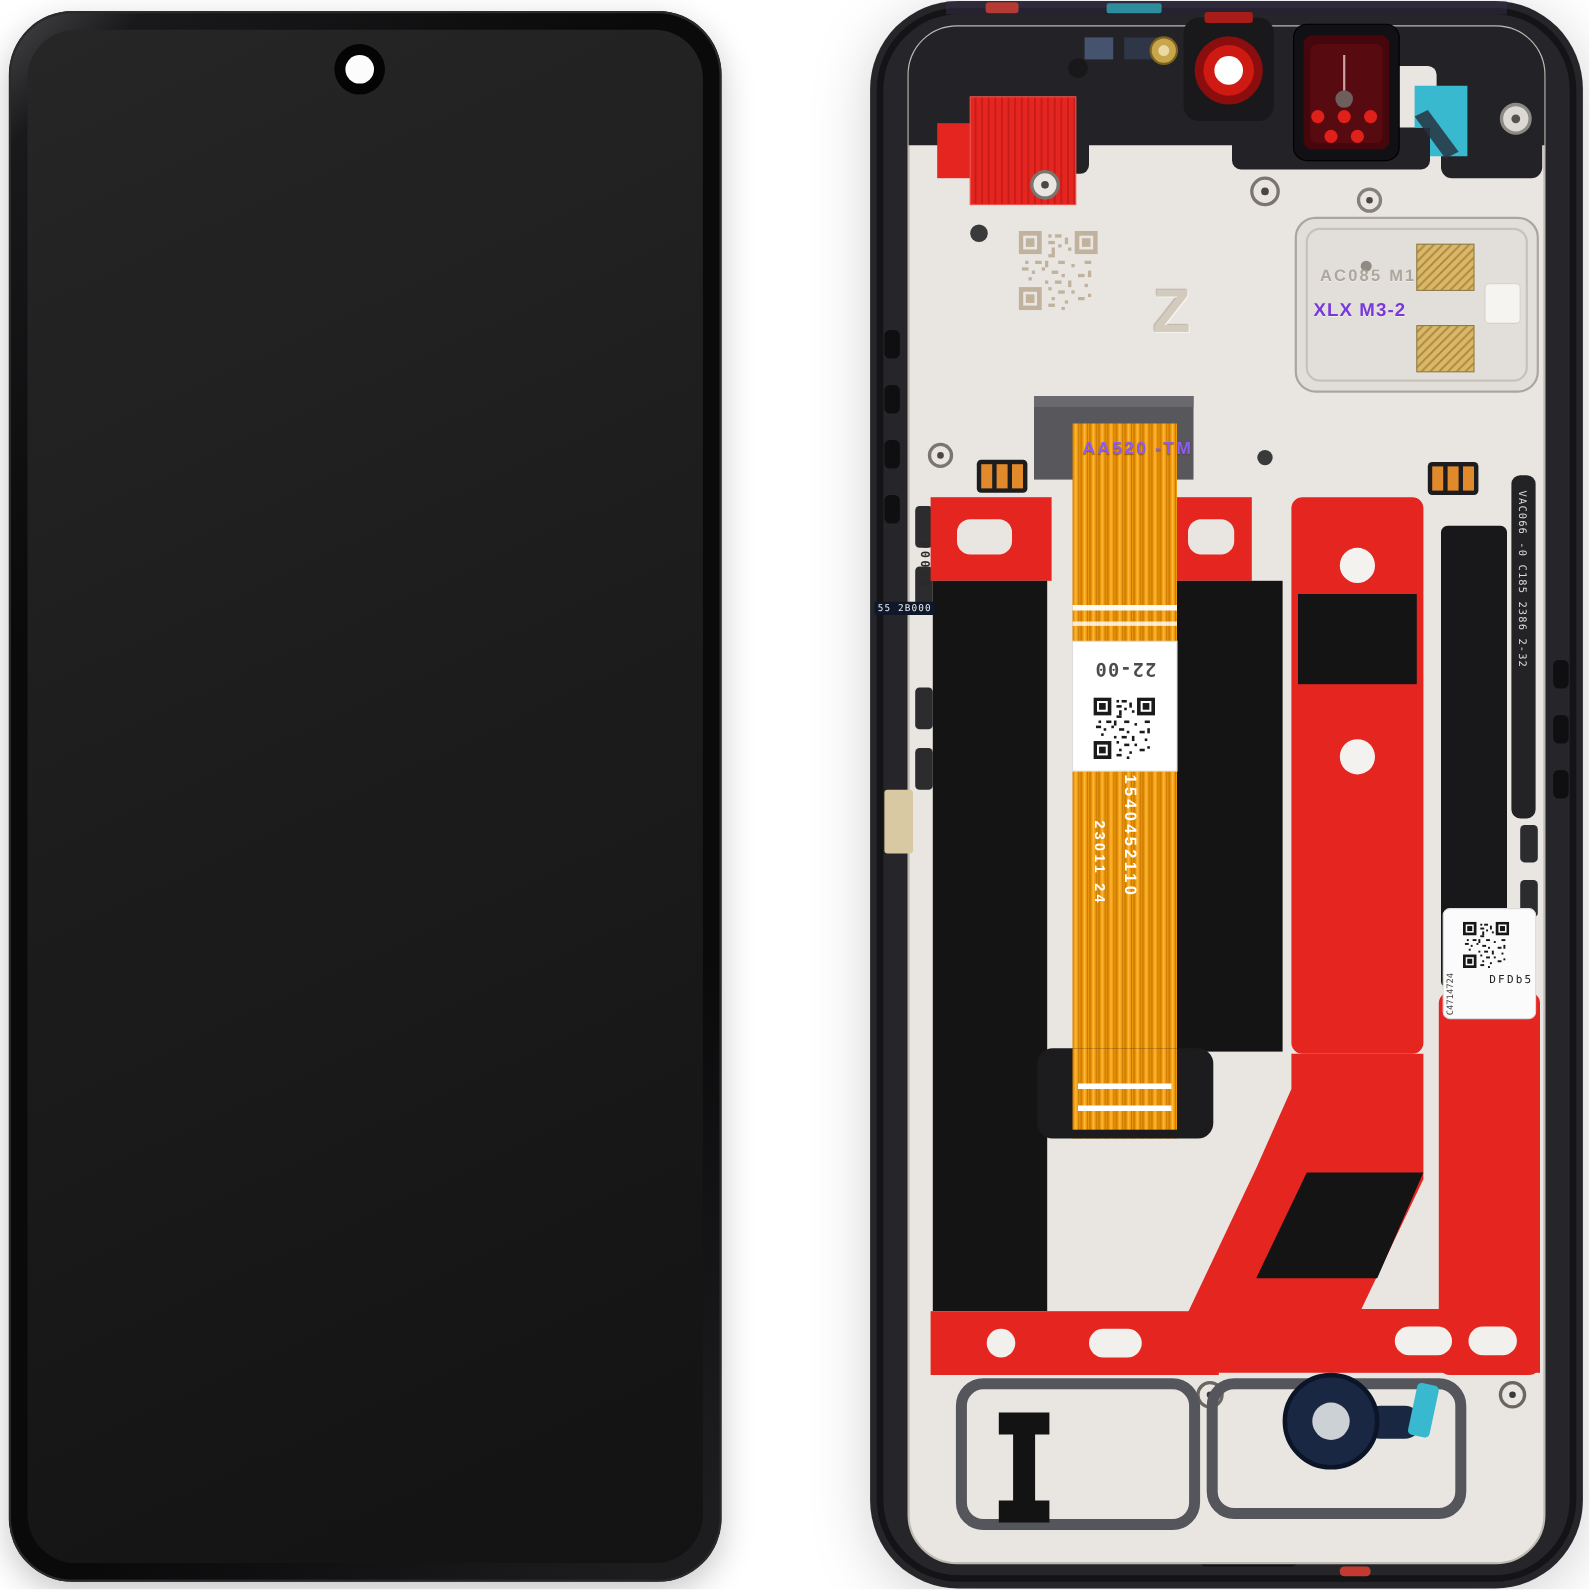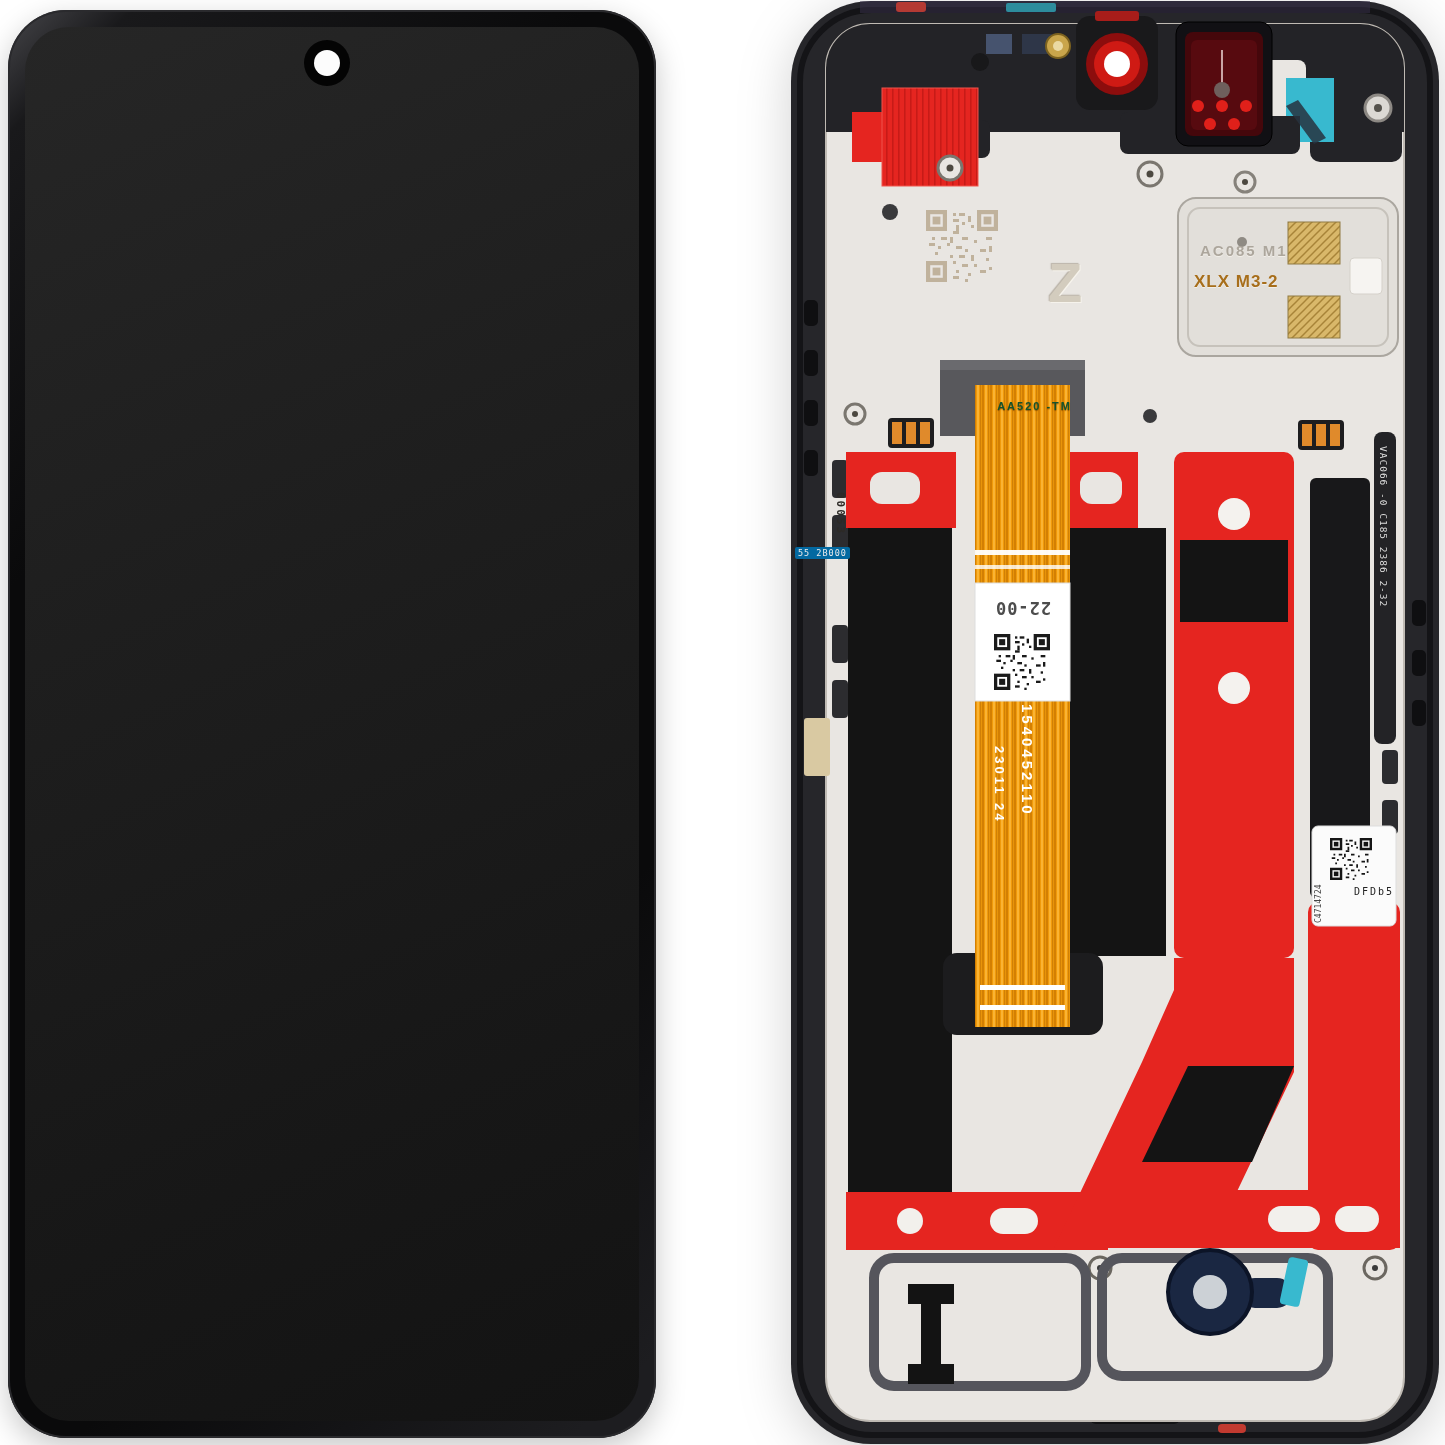--- a/index.html
+++ b/index.html
@@ -16,32 +16,32 @@
   .punch-hole .lens{position:absolute;left:10px;top:10px;width:26px;height:26px;border-radius:50%;background:#fcfcfc;}
 
   
   .phone-back{position:absolute;left:790px;top:0;width:650px;height:1445px;}
   .phone-back > svg{position:absolute;left:0;top:0;filter:drop-shadow(0 10px 26px rgba(0,0,0,.18));}
 
   .ovl{position:absolute;z-index:5;pointer-events:none;white-space:nowrap;}
   .vtext{writing-mode:vertical-rl;text-orientation:mixed;}
   .mono{font-family:"DejaVu Sans Mono", monospace;}
 
-  .flex-model{left:194px;top:400px;width:88px;text-align:right;font-size:11px;font-weight:bold;
-    letter-spacing:2px;color:#14532d;text-shadow:0 1px 1px rgba(90,50,0,.55);}
+  .flex-model{left:194px;top:400px;width:88px;text-align:right;font-size:16px;font-weight:bold;
+    letter-spacing:2px;color:#8b5cf6;text-shadow:0 1px 1px rgba(90,50,0,.55);}
   .label-code{left:193px;top:598px;width:80px;text-align:center;font-size:17px;font-weight:bold;color:#4c4c4c;
     transform:rotate(180deg);letter-spacing:1px;}
   .flex-serial{left:229px;top:704px;height:220px;font-size:15px;font-weight:bold;color:#ffffff;letter-spacing:3px;}
   .flex-date{left:202px;top:746px;height:175px;font-size:13px;font-weight:bold;color:#ffffff;letter-spacing:3px;}
   .edge-left-code{left:44px;top:492px;height:95px;font-size:11px;font-weight:bold;color:#2d2a26;letter-spacing:2px;}
-  .edge-left-small{left:5px;top:547px;font-size:8.5px;color:#ececec;background:#0369a1;padding:1px 3px;border-radius:2px;letter-spacing:1px;}
+  .edge-left-small{left:5px;top:547px;font-size:8.5px;color:#ececec;background:#0f172a;padding:1px 3px;border-radius:2px;letter-spacing:1px;}
   .edge-right-code{left:588px;top:446px;height:305px;font-size:9.5px;color:#dcdcdc;letter-spacing:1px;}
   .speaker-l1{left:410px;top:242px;font-size:15px;font-weight:bold;letter-spacing:2px;color:#a7a096;
     text-shadow:0 1px 0 #f3f0ea;opacity:.9;}
-  .speaker-l2{left:404px;top:272px;font-size:17px;font-weight:bold;letter-spacing:1px;color:#a16207;
+  .speaker-l2{left:404px;top:272px;font-size:17px;font-weight:bold;letter-spacing:1px;color:#6d28d9;
     text-shadow:0 1px 0 #f3f0ea;opacity:.9;}
   .etched-z{left:258px;top:250px;font-size:56px;font-weight:800;color:#d3ccbe;
     text-shadow:1px 1px 0 #f6f3ec, -1px -1px 1px rgba(130,120,100,.45);}
   .svc-serial{left:524px;top:831px;height:92px;font-size:8px;color:#444;transform:rotate(180deg);}
   .svc-code{left:538px;top:886px;width:66px;text-align:right;font-size:10px;letter-spacing:2px;color:#222;}
 </style>
 </head>
 <body>
 
 <div id="scene">

